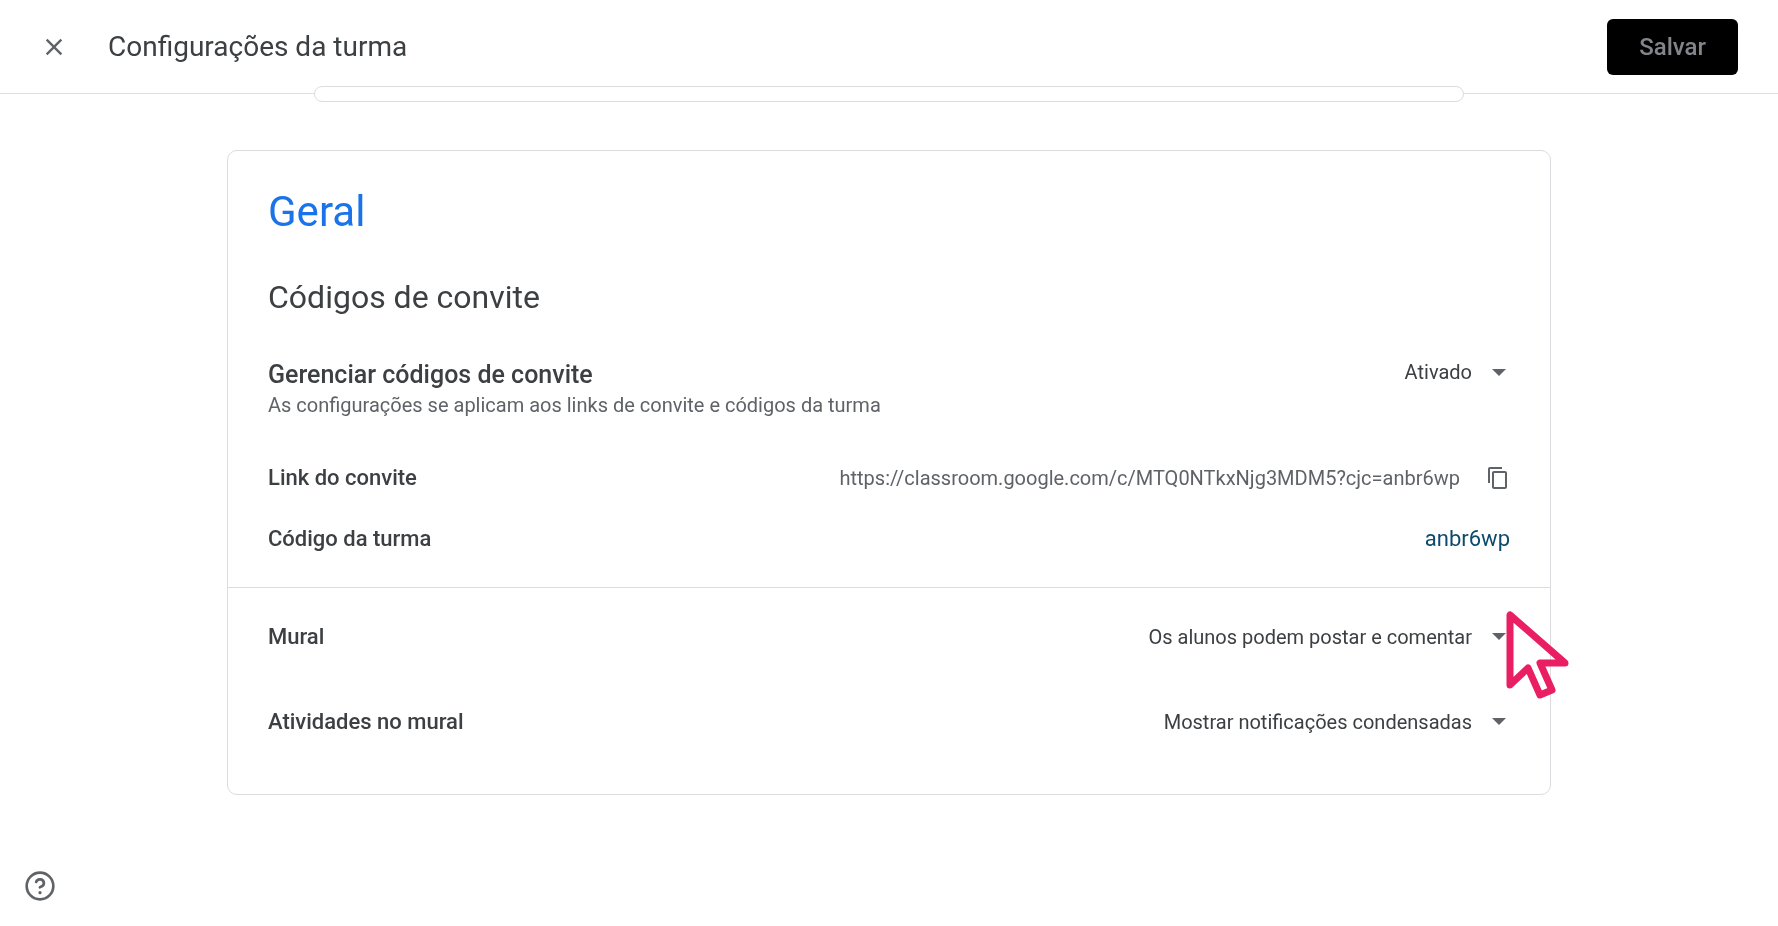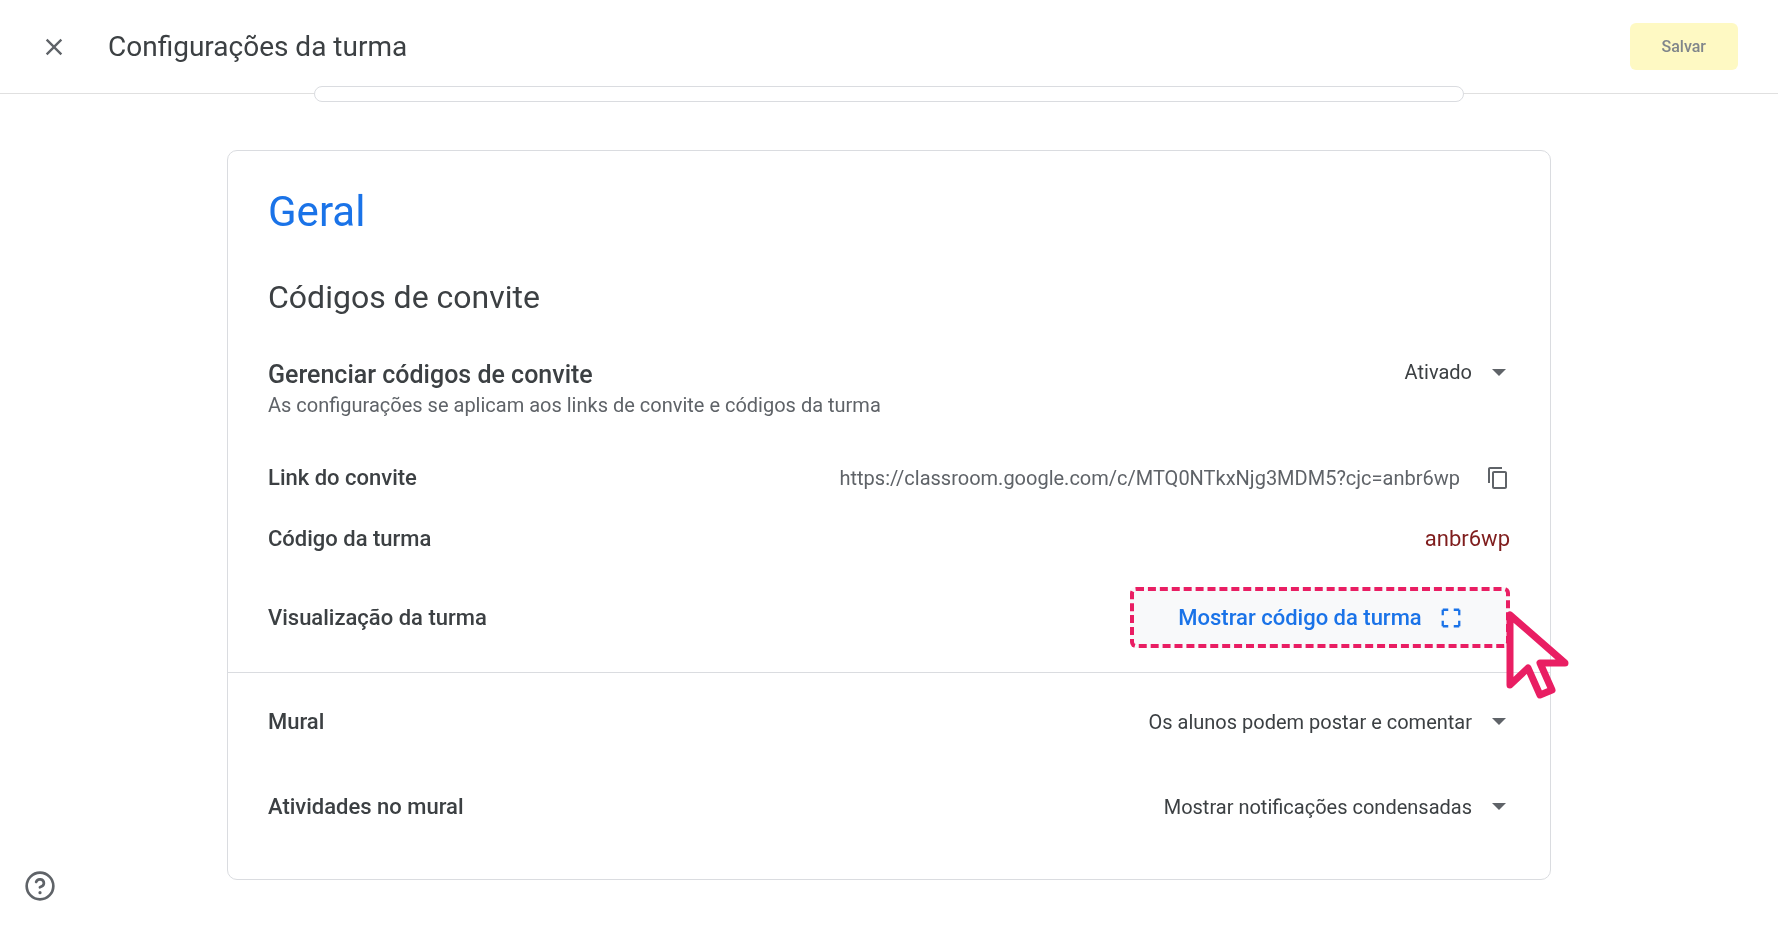--- a/index.html
+++ b/index.html
@@ -40,25 +40,25 @@
       color: #5f6368;
     }
 
     .page-title {
       font-size: 28px;
       font-weight: 400;
       color: #3c4043;
     }
 
     .save-button {
-      background: #fef9c3;
+      background: #000000;
       color: #80868b;
       border: none;
       padding: 14px 32px;
-      font-size: 16px;
+      font-size: 24px;
       border-radius: 6px;
       cursor: pointer;
       font-weight: 500;
     }
 
     .content {
       display: flex;
       justify-content: center;
       padding-top: 0;
     }
@@ -165,21 +165,21 @@
 
     .copy-icon {
       width: 24px;
       height: 24px;
       cursor: pointer;
       color: #5f6368;
     }
 
     .code-value {
       font-size: 22px;
-      color: #7f1d1d;
+      color: #0c4a6e;
     }
 
     .show-code-container {
       display: flex;
       justify-content: space-between;
       align-items: center;
       margin-bottom: 24px;
     }
 
     .show-code-button {
@@ -293,29 +293,20 @@
             <path d="M16 1H4c-1.1 0-2 .9-2 2v14h2V3h12V1zm3 4H8c-1.1 0-2 .9-2 2v14c0 1.1.9 2 2 2h11c1.1 0 2-.9 2-2V7c0-1.1-.9-2-2-2zm0 16H8V7h11v14z" fill="currentColor"></path>
           </svg>
         </div>
       </div>
 
       <div class="setting-row">
         <div class="setting-label">Código da turma</div>
         <div class="code-value">anbr6wp</div>
       </div>
 
-      <div class="show-code-container">
-        <div class="setting-label">Visualização da turma</div>
-        <div class="show-code-button">
-          <span class="show-code-text">Mostrar código da turma</span>
-          <svg class="expand-icon" viewBox="0 0 24 24">
-            <path d="M3 3 L9 3 M3 3 L3 9 M21 3 L15 3 M21 3 L21 9 M3 21 L9 21 M3 21 L3 15 M21 21 L15 21 M21 21 L21 15" stroke="currentColor" stroke-width="2.5" fill="none"></path>
-          </svg>
-        </div>
-      </div>
 
       <div class="divider"></div>
 
       <div class="bottom-section">
         <div class="bottom-row">
           <div class="bottom-label">Mural</div>
           <div class="dropdown">
             <span class="dropdown-value">Os alunos podem postar e comentar</span>
             <div class="dropdown-arrow"></div>
           </div>

